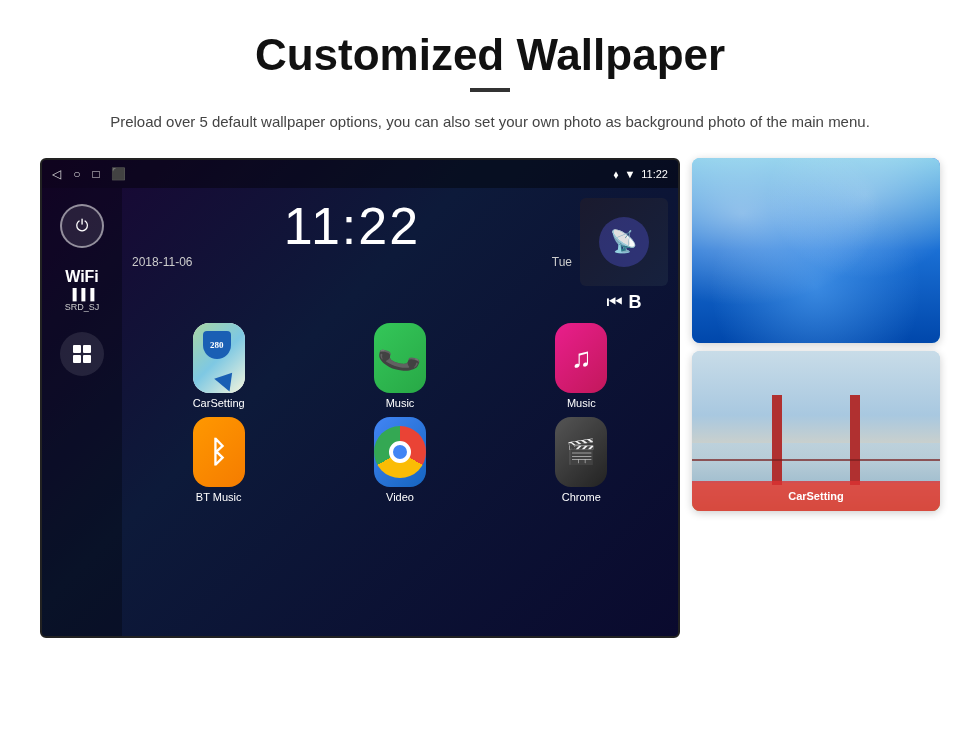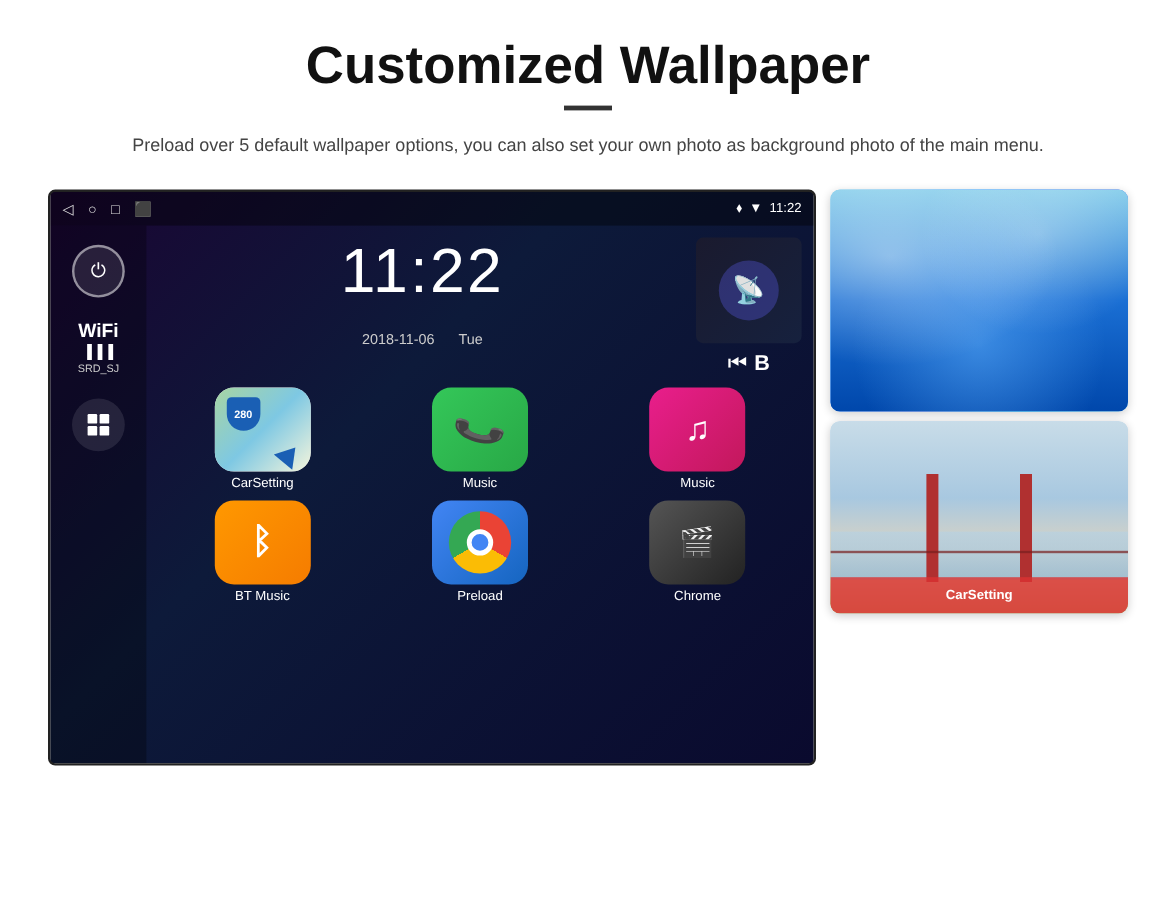--- a/index.html
+++ b/index.html
@@ -176,51 +176,51 @@
       font-size: 52px;
       font-weight: 200;
       letter-spacing: 2px;
       line-height: 1.1;
     }
 
     .clock-date {
       font-size: 12px;
       color: #ccc;
       display: flex;
-      justify-content: center;
+      justify-content: space-between;
       gap: 20px;
-      margin-top: 21px;
     }
 
     
     .app-icons-row {
       display: grid;
       grid-template-columns: repeat(3, 1fr);
       gap: 8px;
       margin-bottom: 8px;
     }
 
     .app-icon-item {
       display: flex;
       flex-direction: column;
       align-items: center;
       gap: 4px;
       cursor: pointer;
     }
 
     .app-icon {
-      width: 80px;
+      width: 52px;
       height: 70px;
       border-radius: 16px;
       display: flex;
       align-items: center;
       justify-content: center;
       font-size: 28px;
       position: relative;
       overflow: hidden;
+      font-family: Liberation Serif, serif;
     }
 
     .app-label {
       color: #fff;
       font-size: 11px;
       text-align: center;
     }
 
     
     .nav-app {
@@ -541,21 +541,21 @@
               </div>
               <span class="app-label">BT Music</span>
             </div>
 
             <div class="app-icon-item">
               <div class="app-icon chrome-app">
                 <div class="chrome-outer-ring">
                   <div class="chrome-center"></div>
                 </div>
               </div>
-              <span class="app-label">Preload</span>
+              <span class="app-label">Video</span>
             </div>
 
             <div class="app-icon-item">
               <div class="app-icon video-app">
                 <span class="video-symbol">🎬</span>
               </div>
               <span class="app-label">Chrome</span>
             </div>
           </div>
 

